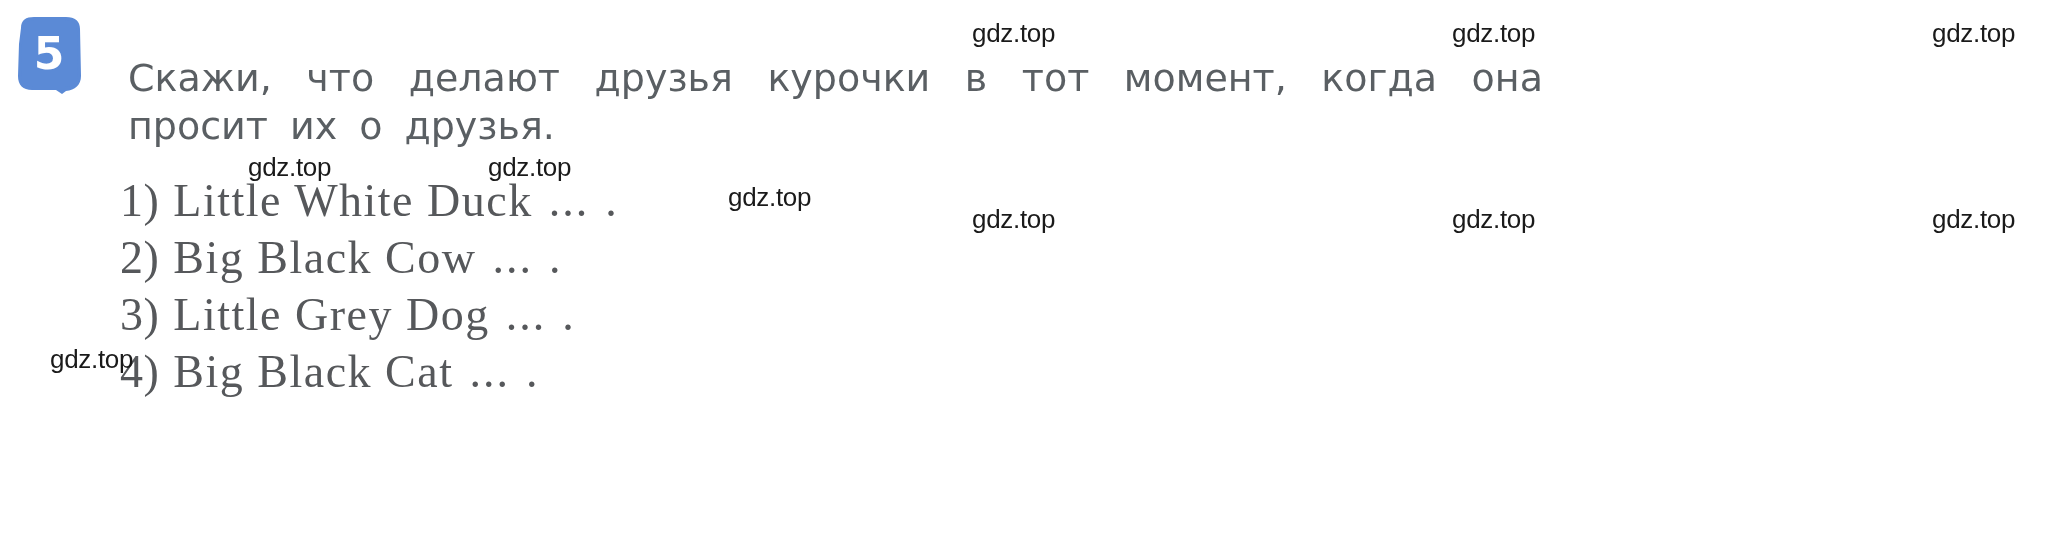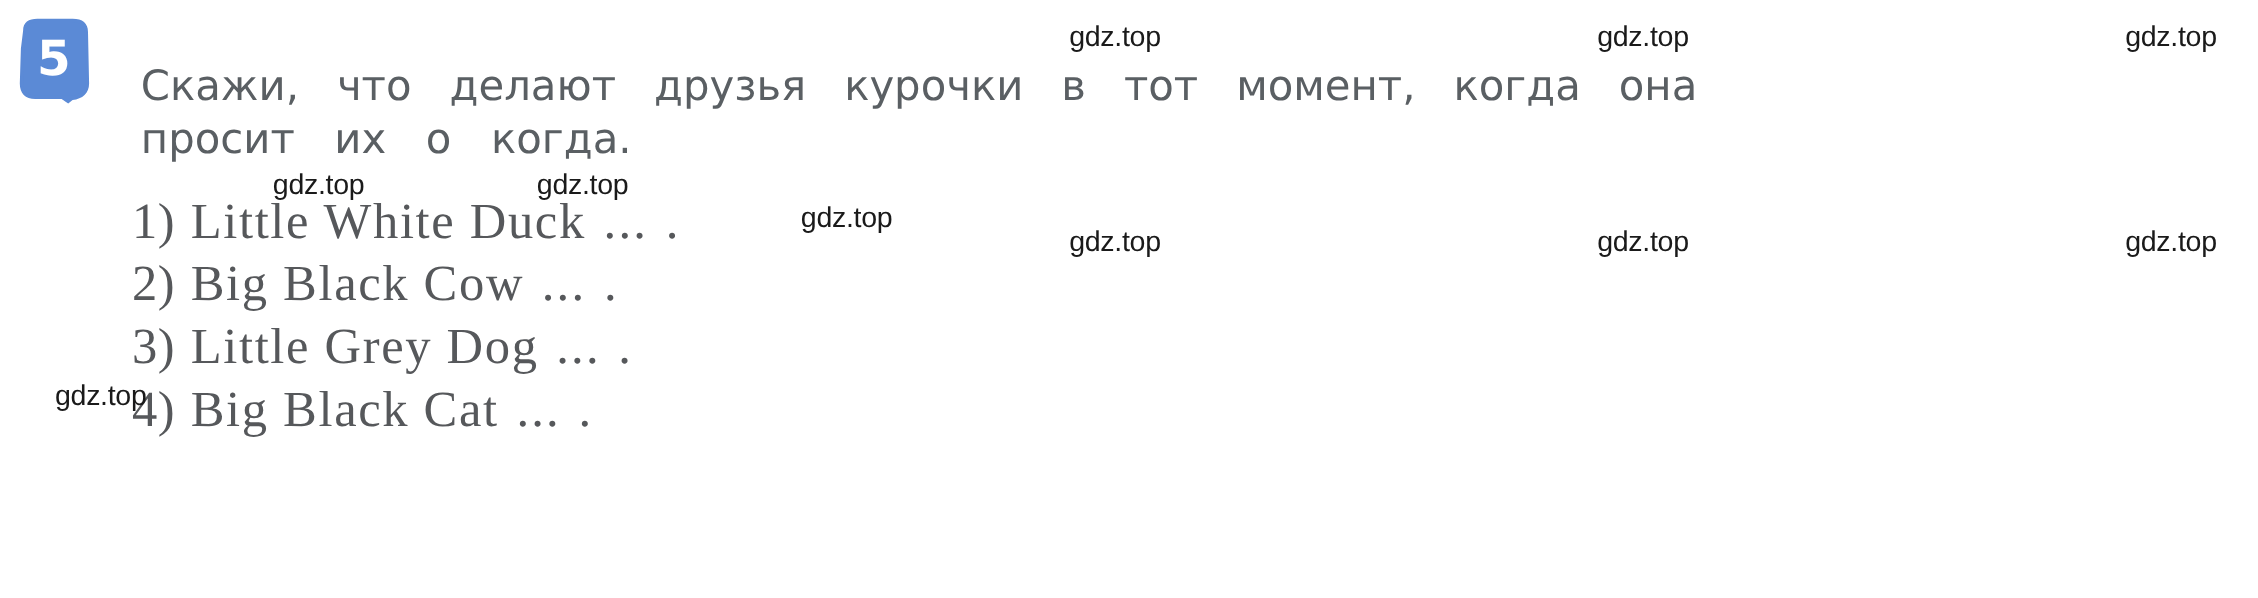--- a/index.html
+++ b/index.html
@@ -86,21 +86,21 @@
     white-space: nowrap;
   }
   .task-line-1 {
     display: flex;
     justify-content: space-between;
     width: 1415px;
   }
   .task-line-2 {
     display: flex;
     width: 1415px;
-    gap: 36px;
+    gap: 22px;
   }
   .task-line .w { display: inline-block; }
 
   
   .answers {
     position: absolute;
     left: 120px;
     top: 172px;
     z-index: 2;
   }
@@ -153,21 +153,21 @@
         <span class="w">в</span>
         <span class="w">тот</span>
         <span class="w">момент,</span>
         <span class="w">когда</span>
         <span class="w">она</span>
       </div>
     <div class="task-line task-line-2" id="task-line-2">
         <span class="w">просит</span>
         <span class="w">их</span>
         <span class="w">о</span>
-        <span class="w">когда.</span>
+        <span class="w">друзья.</span>
       </div>
   </div>
 
   <div class="answers" id="answer-list">
       <div class="answer-row"><span class="marker">1)</span><span class="phrase">Little  White  Duck</span><span class="dots">...</span><span class="stop">.</span></div>
       <div class="answer-row"><span class="marker">2)</span><span class="phrase">Big  Black  Cow</span><span class="dots">...</span><span class="stop">.</span></div>
       <div class="answer-row"><span class="marker">3)</span><span class="phrase">Little  Grey  Dog</span><span class="dots">...</span><span class="stop">.</span></div>
       <div class="answer-row"><span class="marker">4)</span><span class="phrase">Big  Black  Cat</span><span class="dots">...</span><span class="stop">.</span></div>
     </div>
 

